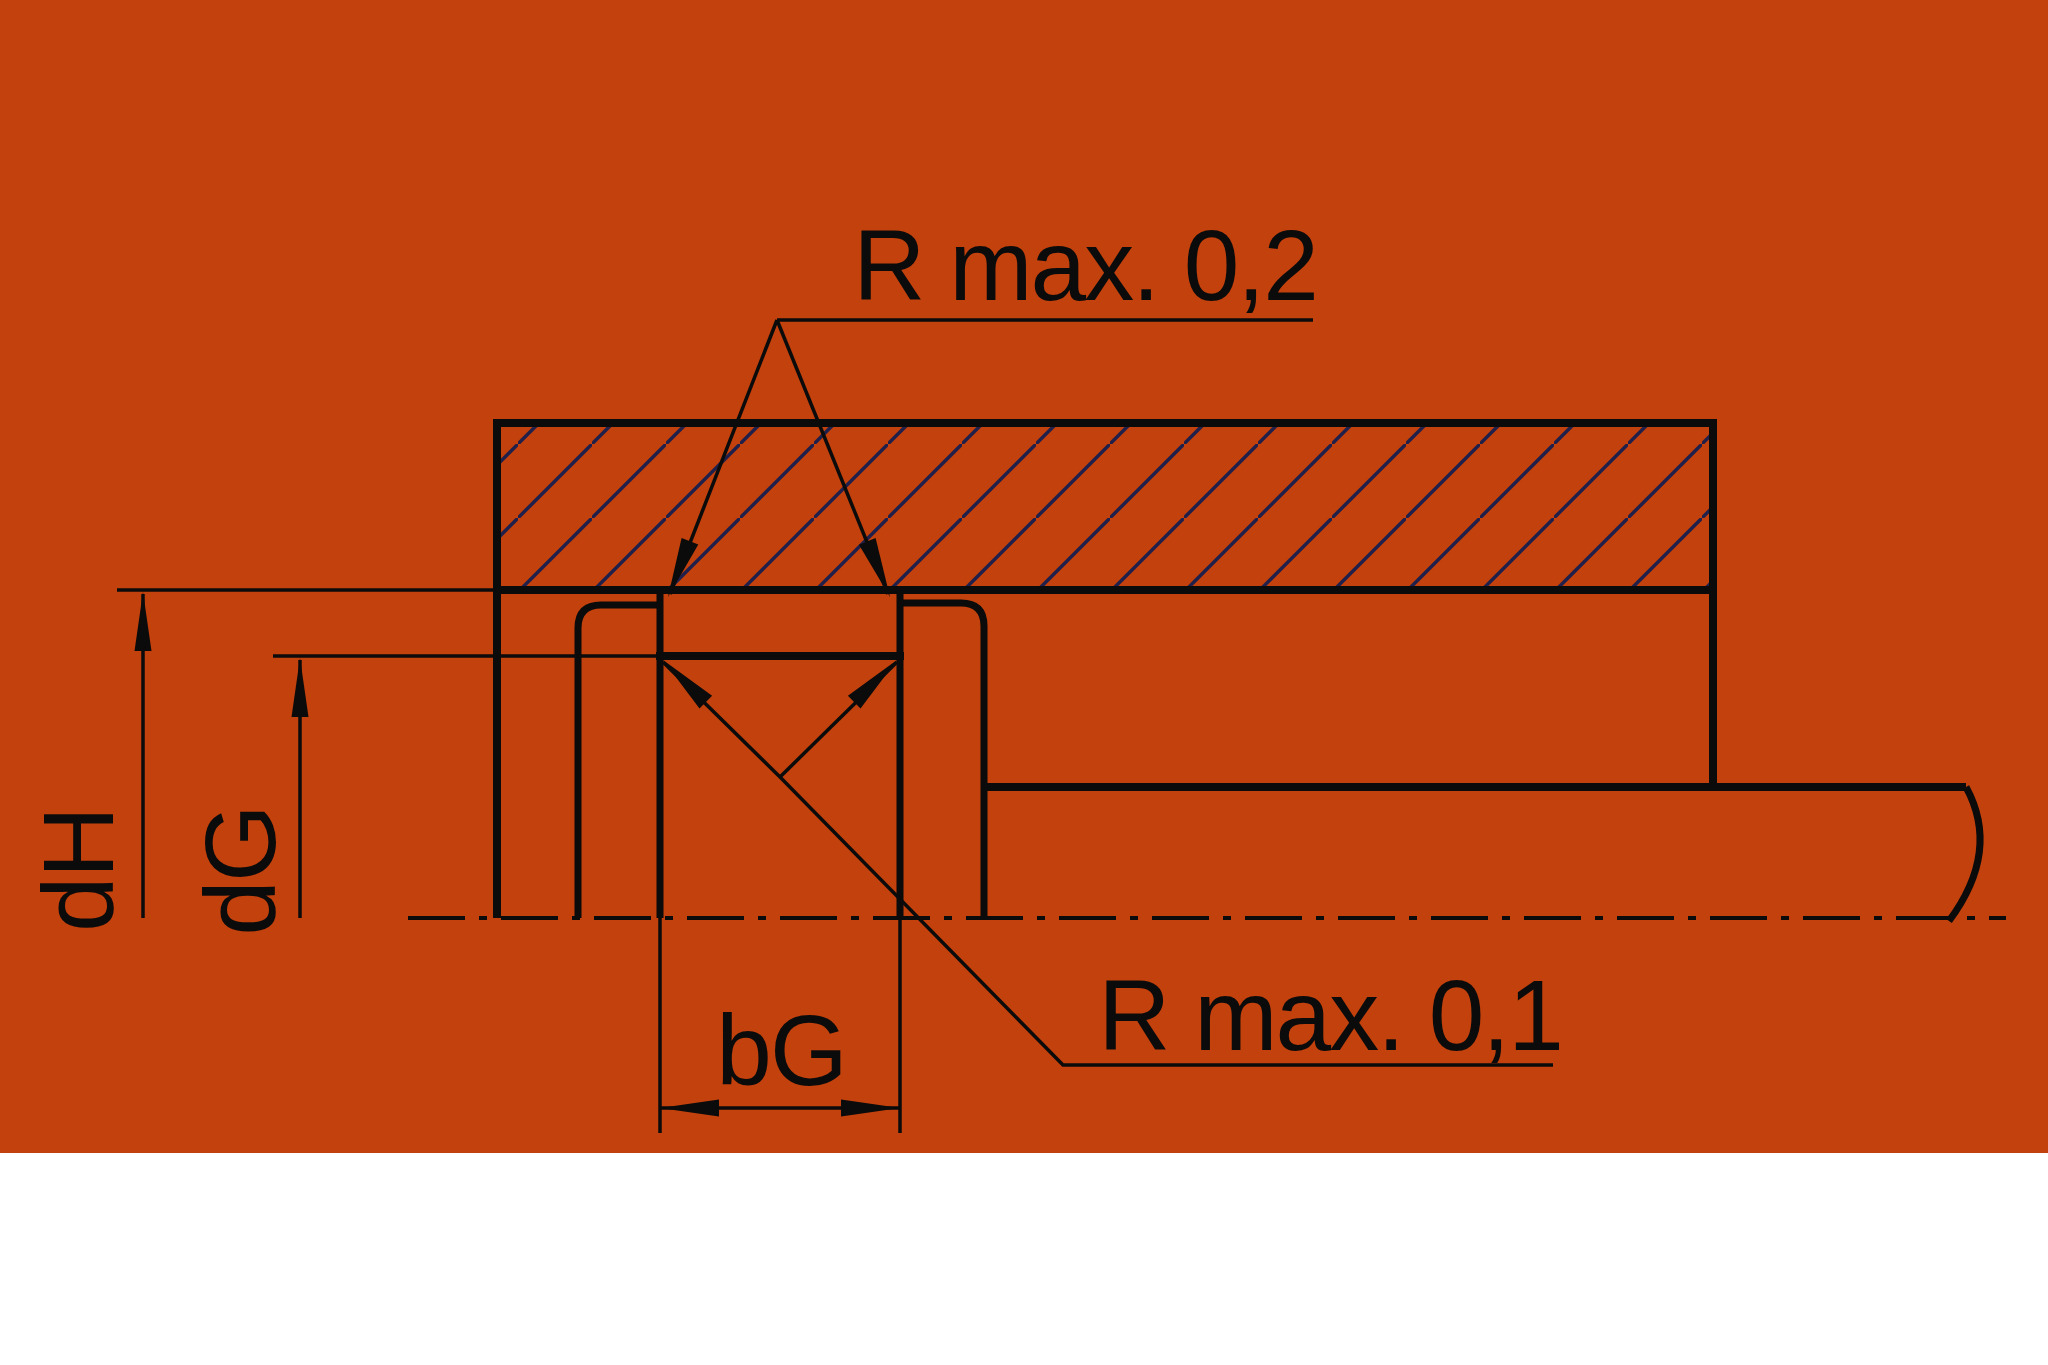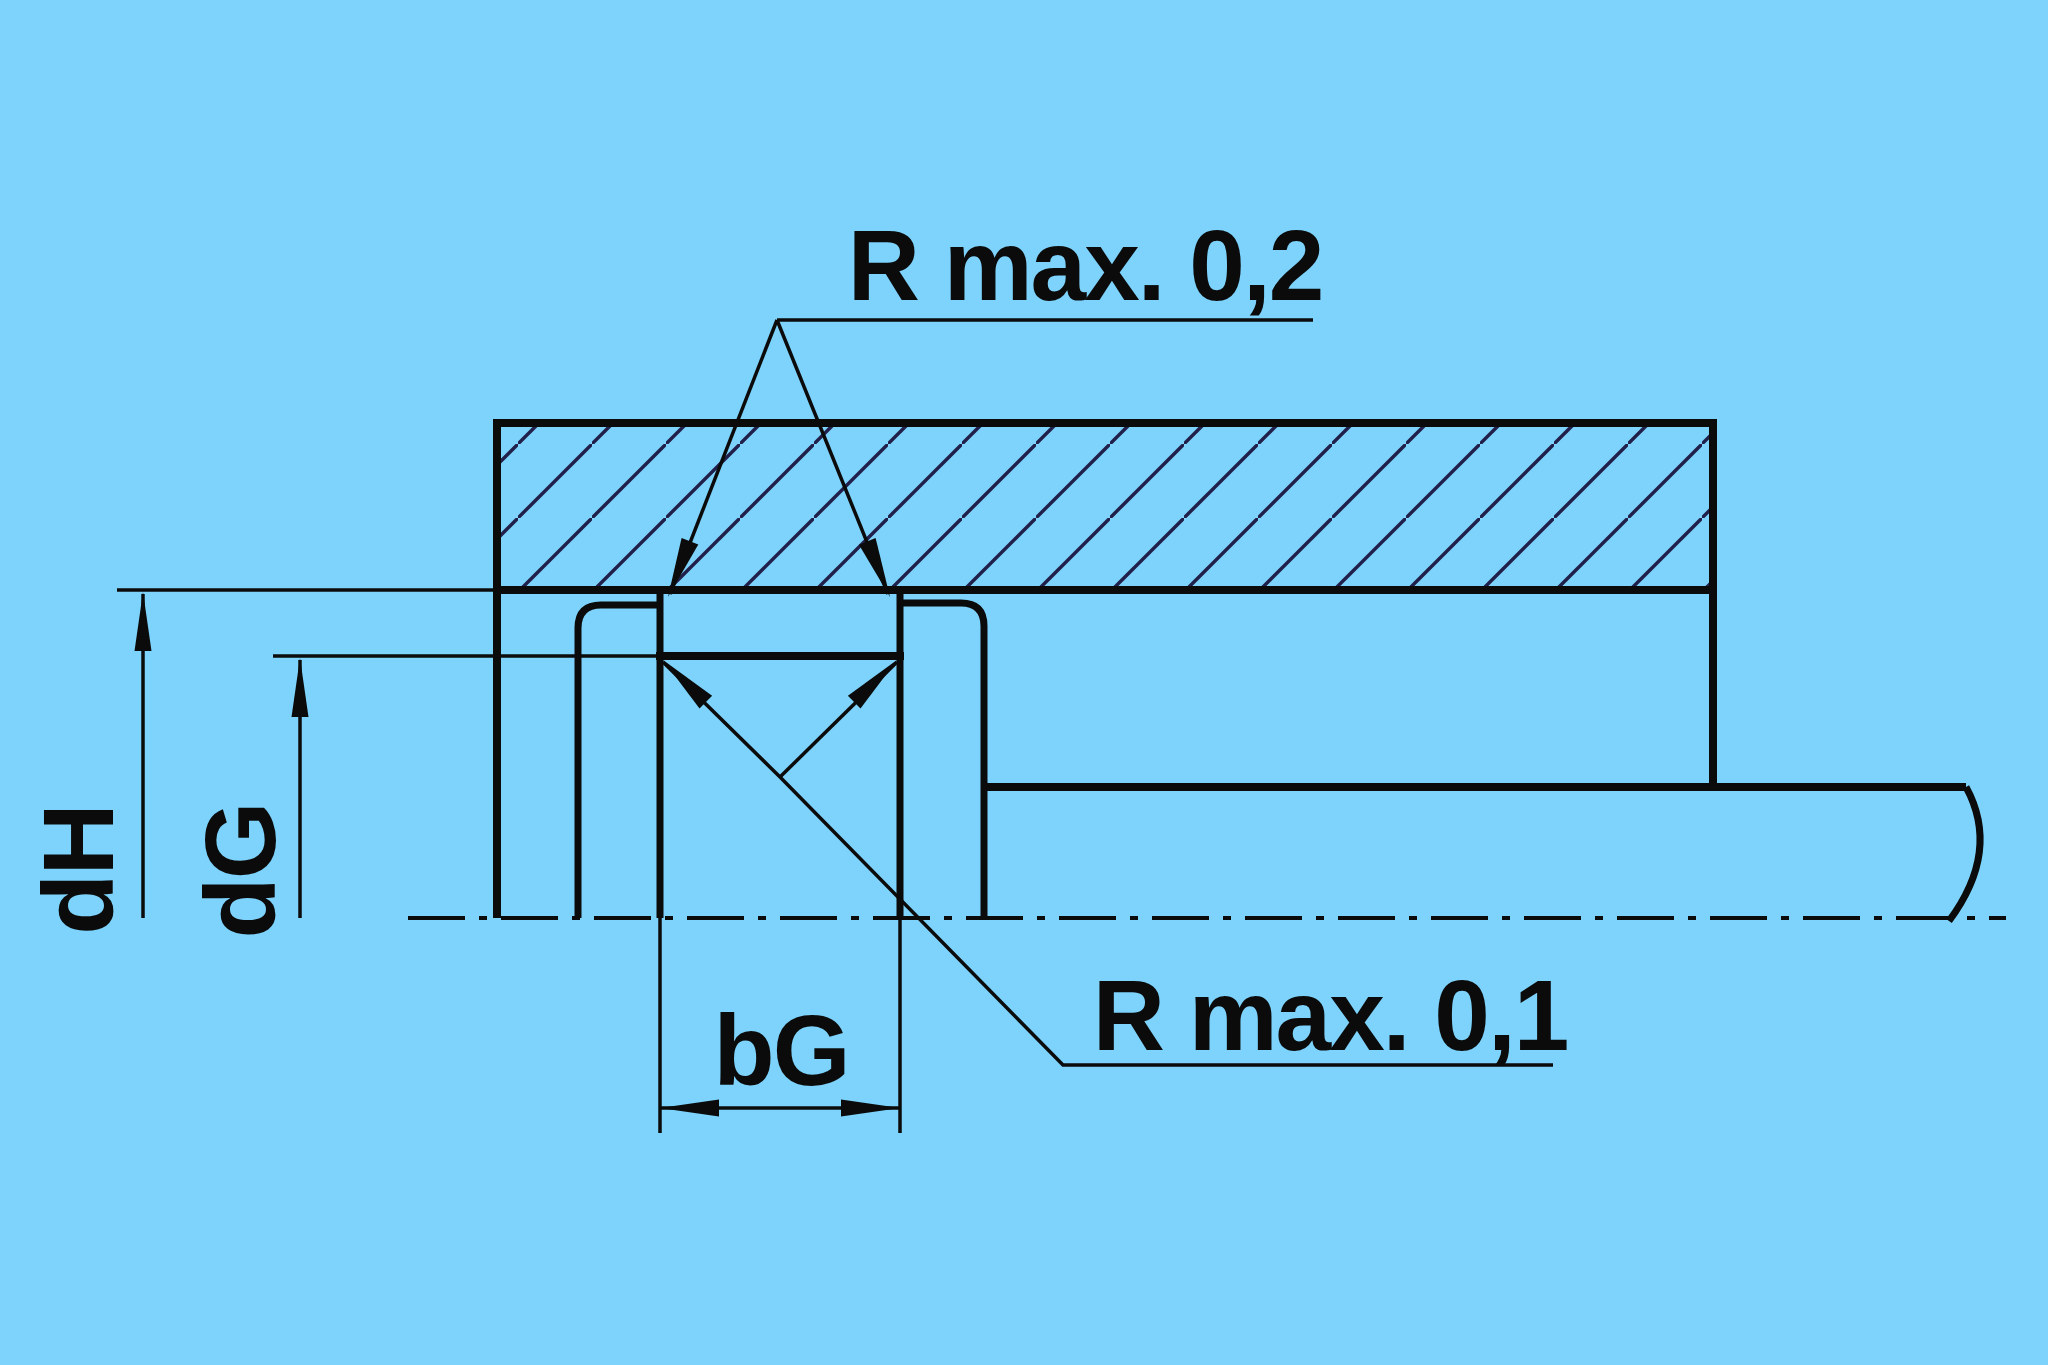--- a/index.html
+++ b/index.html
@@ -3,24 +3,23 @@
 <meta charset="utf-8">
 <style>
   html, body {
     margin: 0;
     padding: 0;
     background: #ffffff;
   }
   .canvas {
     position: relative;
     width: 2048px;
-    height: 1365px;
-    background: #7dd3fc;
+    height: 1153px;
+    background: #c2410c;
     overflow: hidden;
-    font-weight: bold;
   }
   svg.drawing {
     position: absolute;
     left: 0;
     top: 0;
     width: 2048px;
     height: 1365px;
     display: block;
   }
   text {

